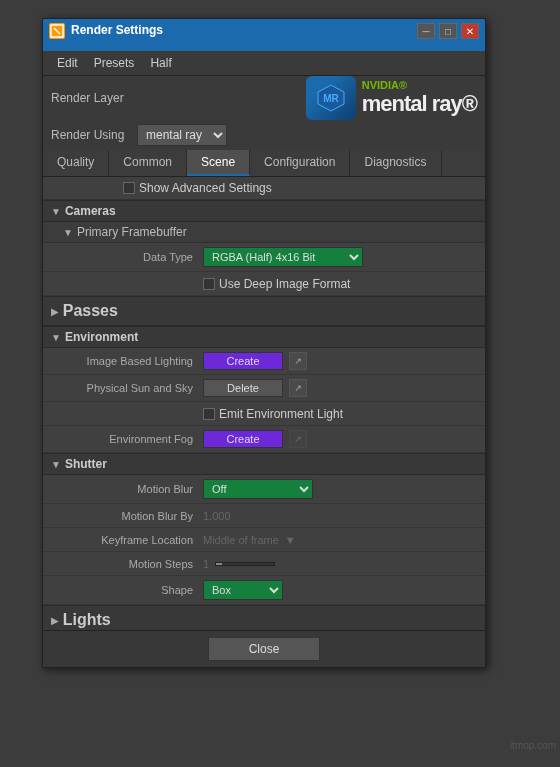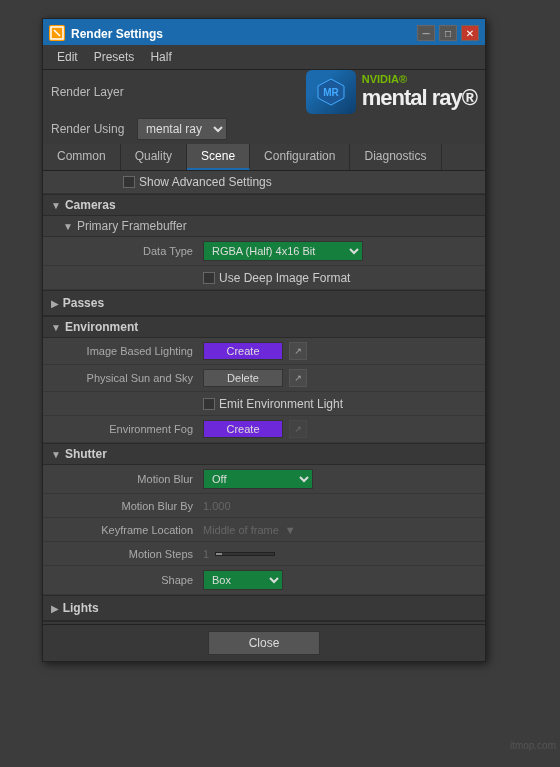--- a/index.html
+++ b/index.html
@@ -29,23 +29,23 @@
       width: 444px;
       background: #404040;
       border: 1px solid #222;
       box-shadow: 2px 2px 8px rgba(0,0,0,0.6);
     }
 
     
     .title-bar {
       background: #1a6aad;
       display: flex;
-      align-items: flex-end;
+      align-items: flex-start;
       padding: 4px 6px;
-      height: 26px;
+      height: 32px;
     }
     .title-bar-icon {
       width: 16px;
       height: 16px;
       margin-right: 6px;
       background: #f90;
       border-radius: 2px;
       display: flex;
       align-items: center;
       justify-content: center;
@@ -332,21 +332,21 @@
     
     .collapsed-section {
       display: flex;
       align-items: center;
       background: #383838;
       padding: 5px 8px;
       cursor: pointer;
       border-top: 1px solid #2a2a2a;
       border-bottom: 1px solid #2a2a2a;
     }
-    .collapsed-section .section-title { color: #ccc; font-size: 12px; font-weight: bold; }
+    .collapsed-section .section-title { color: #ccc; font-size: 16px; font-weight: bold; }
 
     
     .footer {
       background: #383838;
       border-top: 1px solid #222;
       padding: 6px;
       display: flex;
       justify-content: center;
     }
     .close-btn-main {
@@ -415,22 +415,22 @@
   </div>
 
   <div class="render-layer-row">
     <span class="render-label">Render Using</span>
     <select class="render-dropdown">
       <option>mental ray</option>
     </select>
   </div>
 
   <div class="tabs-bar">
+    <div class="tab">Quality</div>
     <div class="tab">Common</div>
-    <div class="tab">Quality</div>
     <div class="tab active">Scene</div>
     <div class="tab">Configuration</div>
     <div class="tab">Diagnostics</div>
   </div>
 
   <div class="adv-row">
     <label class="checkbox-label">
       <div class="cb"></div>
       <span>Show Advanced Settings</span>
     </label>

